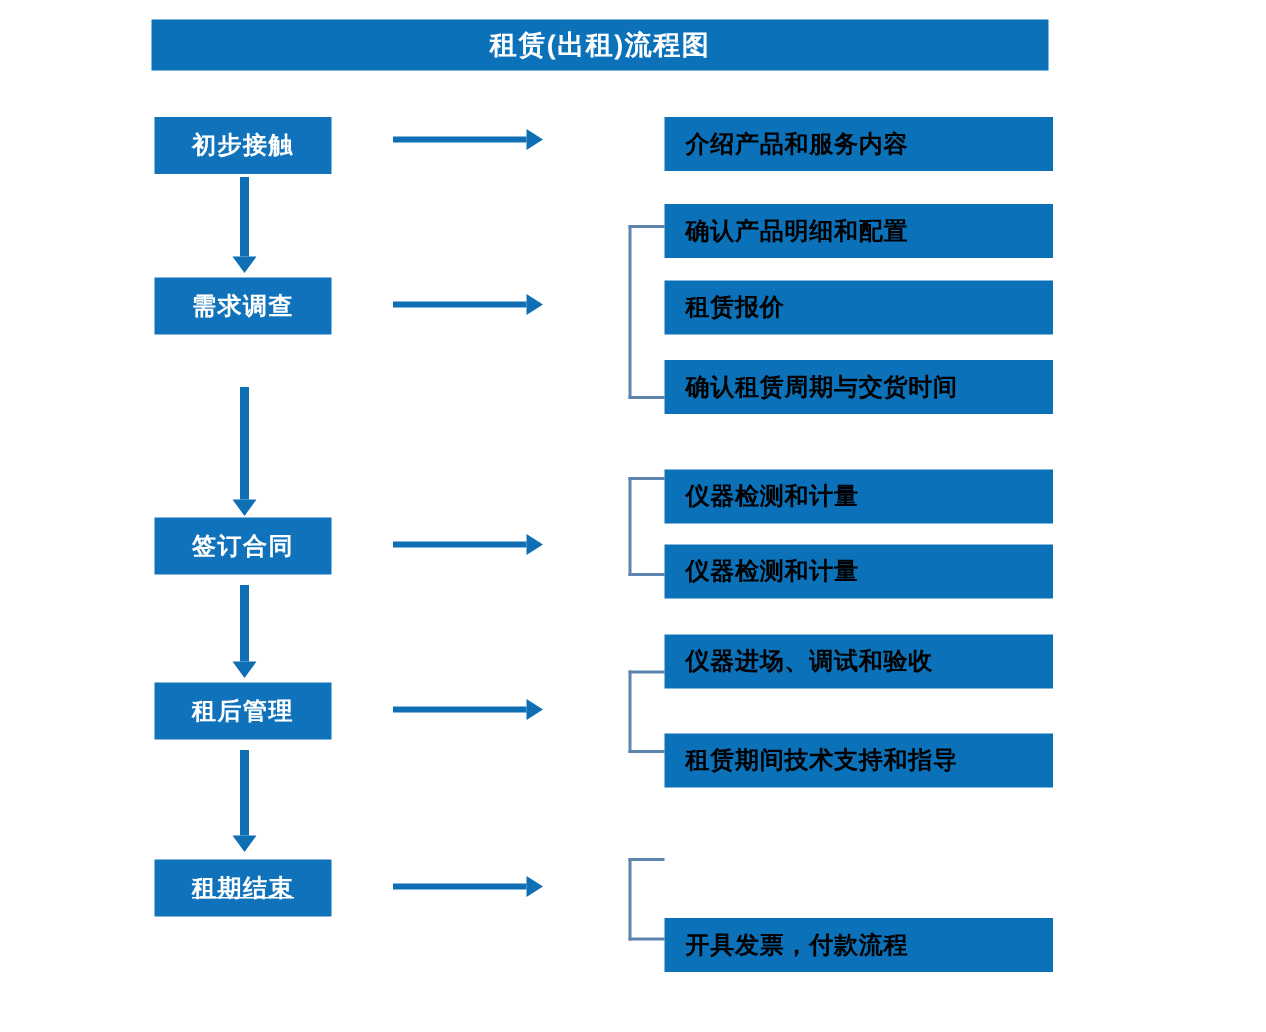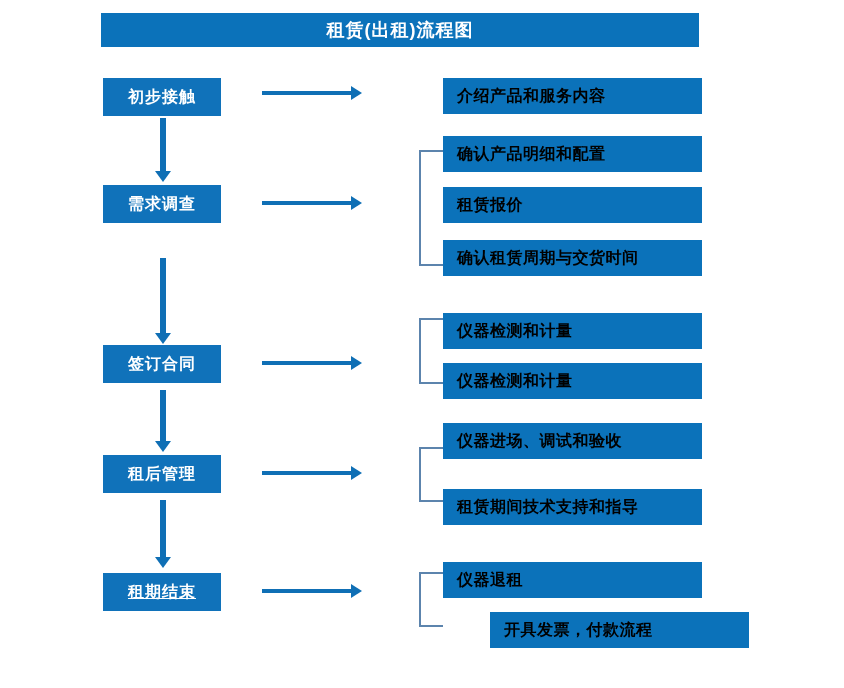--- a/index.html
+++ b/index.html
@@ -205,17 +205,16 @@
 
   <div class="stage-box" style="top:573px;text-decoration:underline;">租期结束</div>
 
   <div class="h-arrow" style="left:262px; top:584px; width:100px;">
     <div class="shaft" style="width:89px;"></div>
     <div class="head" style="left:89px;"></div>
   </div>
 
   <div class="bracket" style="left:419px; top:572px; width:24px; height:55px;"></div>
 
-  <div class="detail-box" style="top:562px;">仪器退租</div>
-
-  <div class="detail-box" style="top:612px;margin-left:47px;">开具发票，付款流程</div>
+
+  <div class="detail-box" style="top:612px;">开具发票，付款流程</div>
 
 </div>
 
 </body></html>

